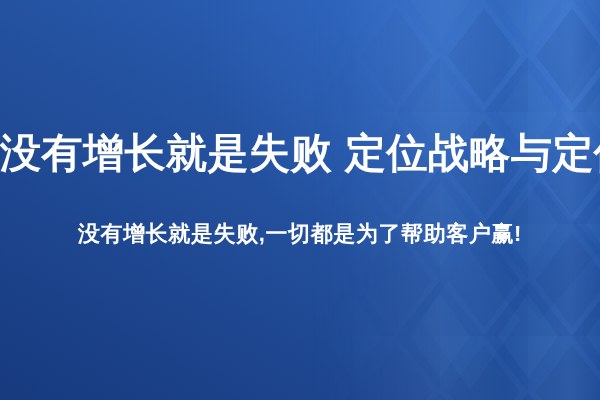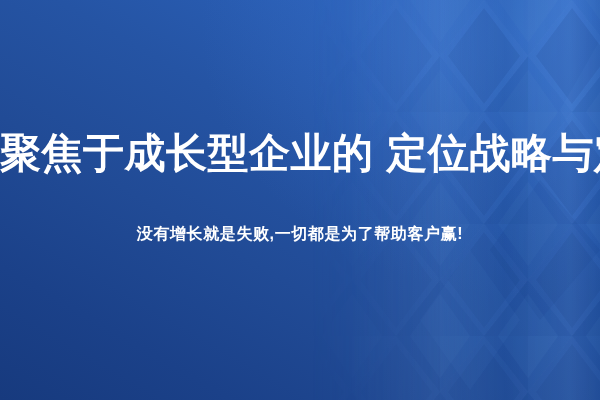--- a/index.html
+++ b/index.html
@@ -104,21 +104,21 @@
   }
   .headline .seg-gap { display: inline-block; width: 13px; }
 
   .subhead {
     position: absolute;
     top: 219px;
     left: 0;
     right: 0;
     text-align: center;
     color: #ffffff;
-    font-size: 16px;
+    font-size: 22px;
     line-height: 30px;
     font-weight: bold;
     letter-spacing: 0.6px;
     white-space: nowrap;
   }
 </style>
 </head>
 <body>
 
 <div class="banner">
@@ -147,19 +147,19 @@
       <polygon points="470,250 520,320 470,390 420,320" fill="#5d95e0" fill-opacity="0.09"></polygon>
       <polygon points="540,180 600,250 540,320 490,250" fill="#133a82" fill-opacity="0.12"></polygon>
     </svg>
   </div>
 
   <div class="bg-bands"></div>
 
   <div class="content">
 
     <div class="headline">
-      <span>聚焦于成长型企业的</span><span class="seg-gap"></span><span>定位战略与定位营销</span>
+      <span>没有增长就是失败</span><span class="seg-gap"></span><span>定位战略与定位营销</span>
     </div>
 
     <div class="subhead">没有增长就是失败,一切都是为了帮助客户赢!</div>
 
   </div>
 </div>
 
 </body></html>

